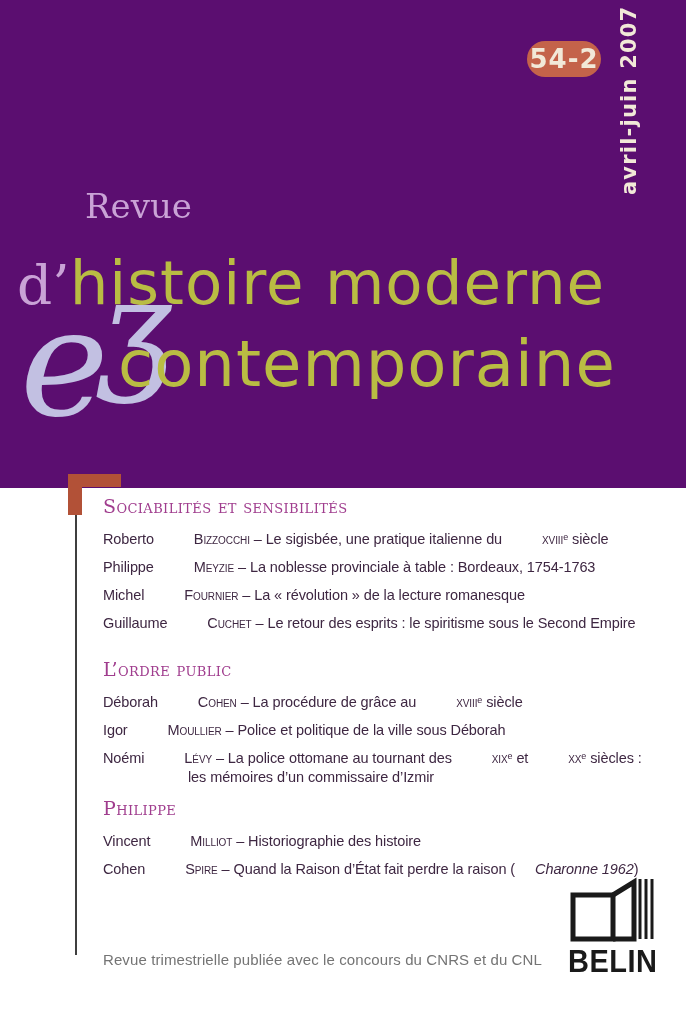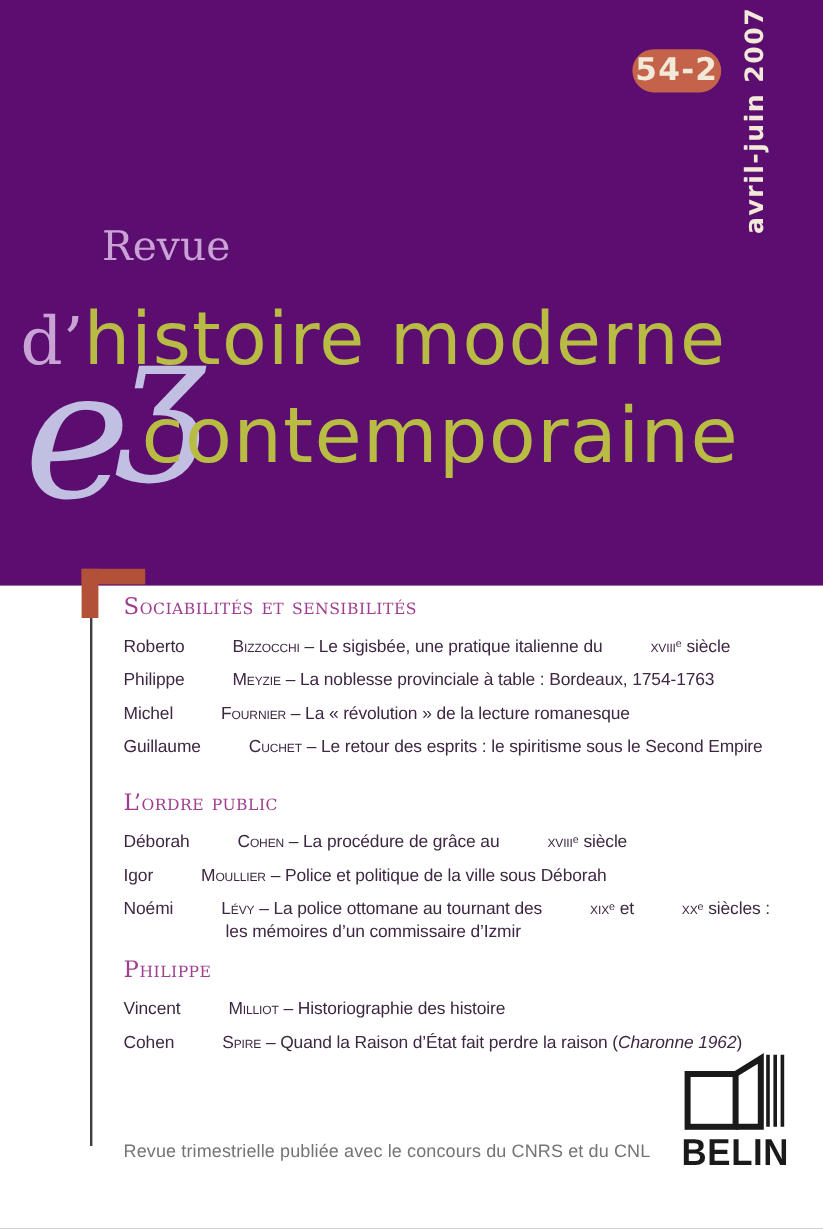--- a/index.html
+++ b/index.html
@@ -49,21 +49,21 @@
   .toc-sec{position:absolute;left:0;width:575px;}
   .sec0{top:496px;} .sec1{top:659px;} .sec2{top:798px;}
   .sec-h{font-family:"DejaVu Serif","Liberation Serif",serif;font-variant:small-caps;
       font-weight:normal;font-size:19px;line-height:20px;color:var(--heading_mauve);
       letter-spacing:.4px;margin:0 0 14px 0;}
   .entry{font-size:14.5px;line-height:19px;margin:0 0 9px 0;color:var(--body_text);
       letter-spacing:-.1px;white-space:nowrap;}
   .entry .sc{font-variant:small-caps;padding-left:36px;}
   .entry sup{font-size:.62em;line-height:0;vertical-align:.4em;}
   .entry .l2{margin-left:85px;white-space:nowrap;}
-  .entry i{font-style:italic;}
+  .entry i{font-style:italic;margin-left:20px;}
   
   .belin{position:absolute;left:568px;top:877px;width:90px;}
   .belin svg{display:block;}
   .belin-name{font-family:"Liberation Sans",sans-serif;font-weight:bold;font-size:29px;
       line-height:30px;letter-spacing:.5px;color:var(--logo_black);transform:scaleY(1.08);
       transform-origin:top left;margin-top:2px;}
   
   .footer{position:absolute;left:103px;top:951px;font-size:15px;color:var(--footer_grey);
       letter-spacing:.1px;white-space:nowrap;}
 </style>

